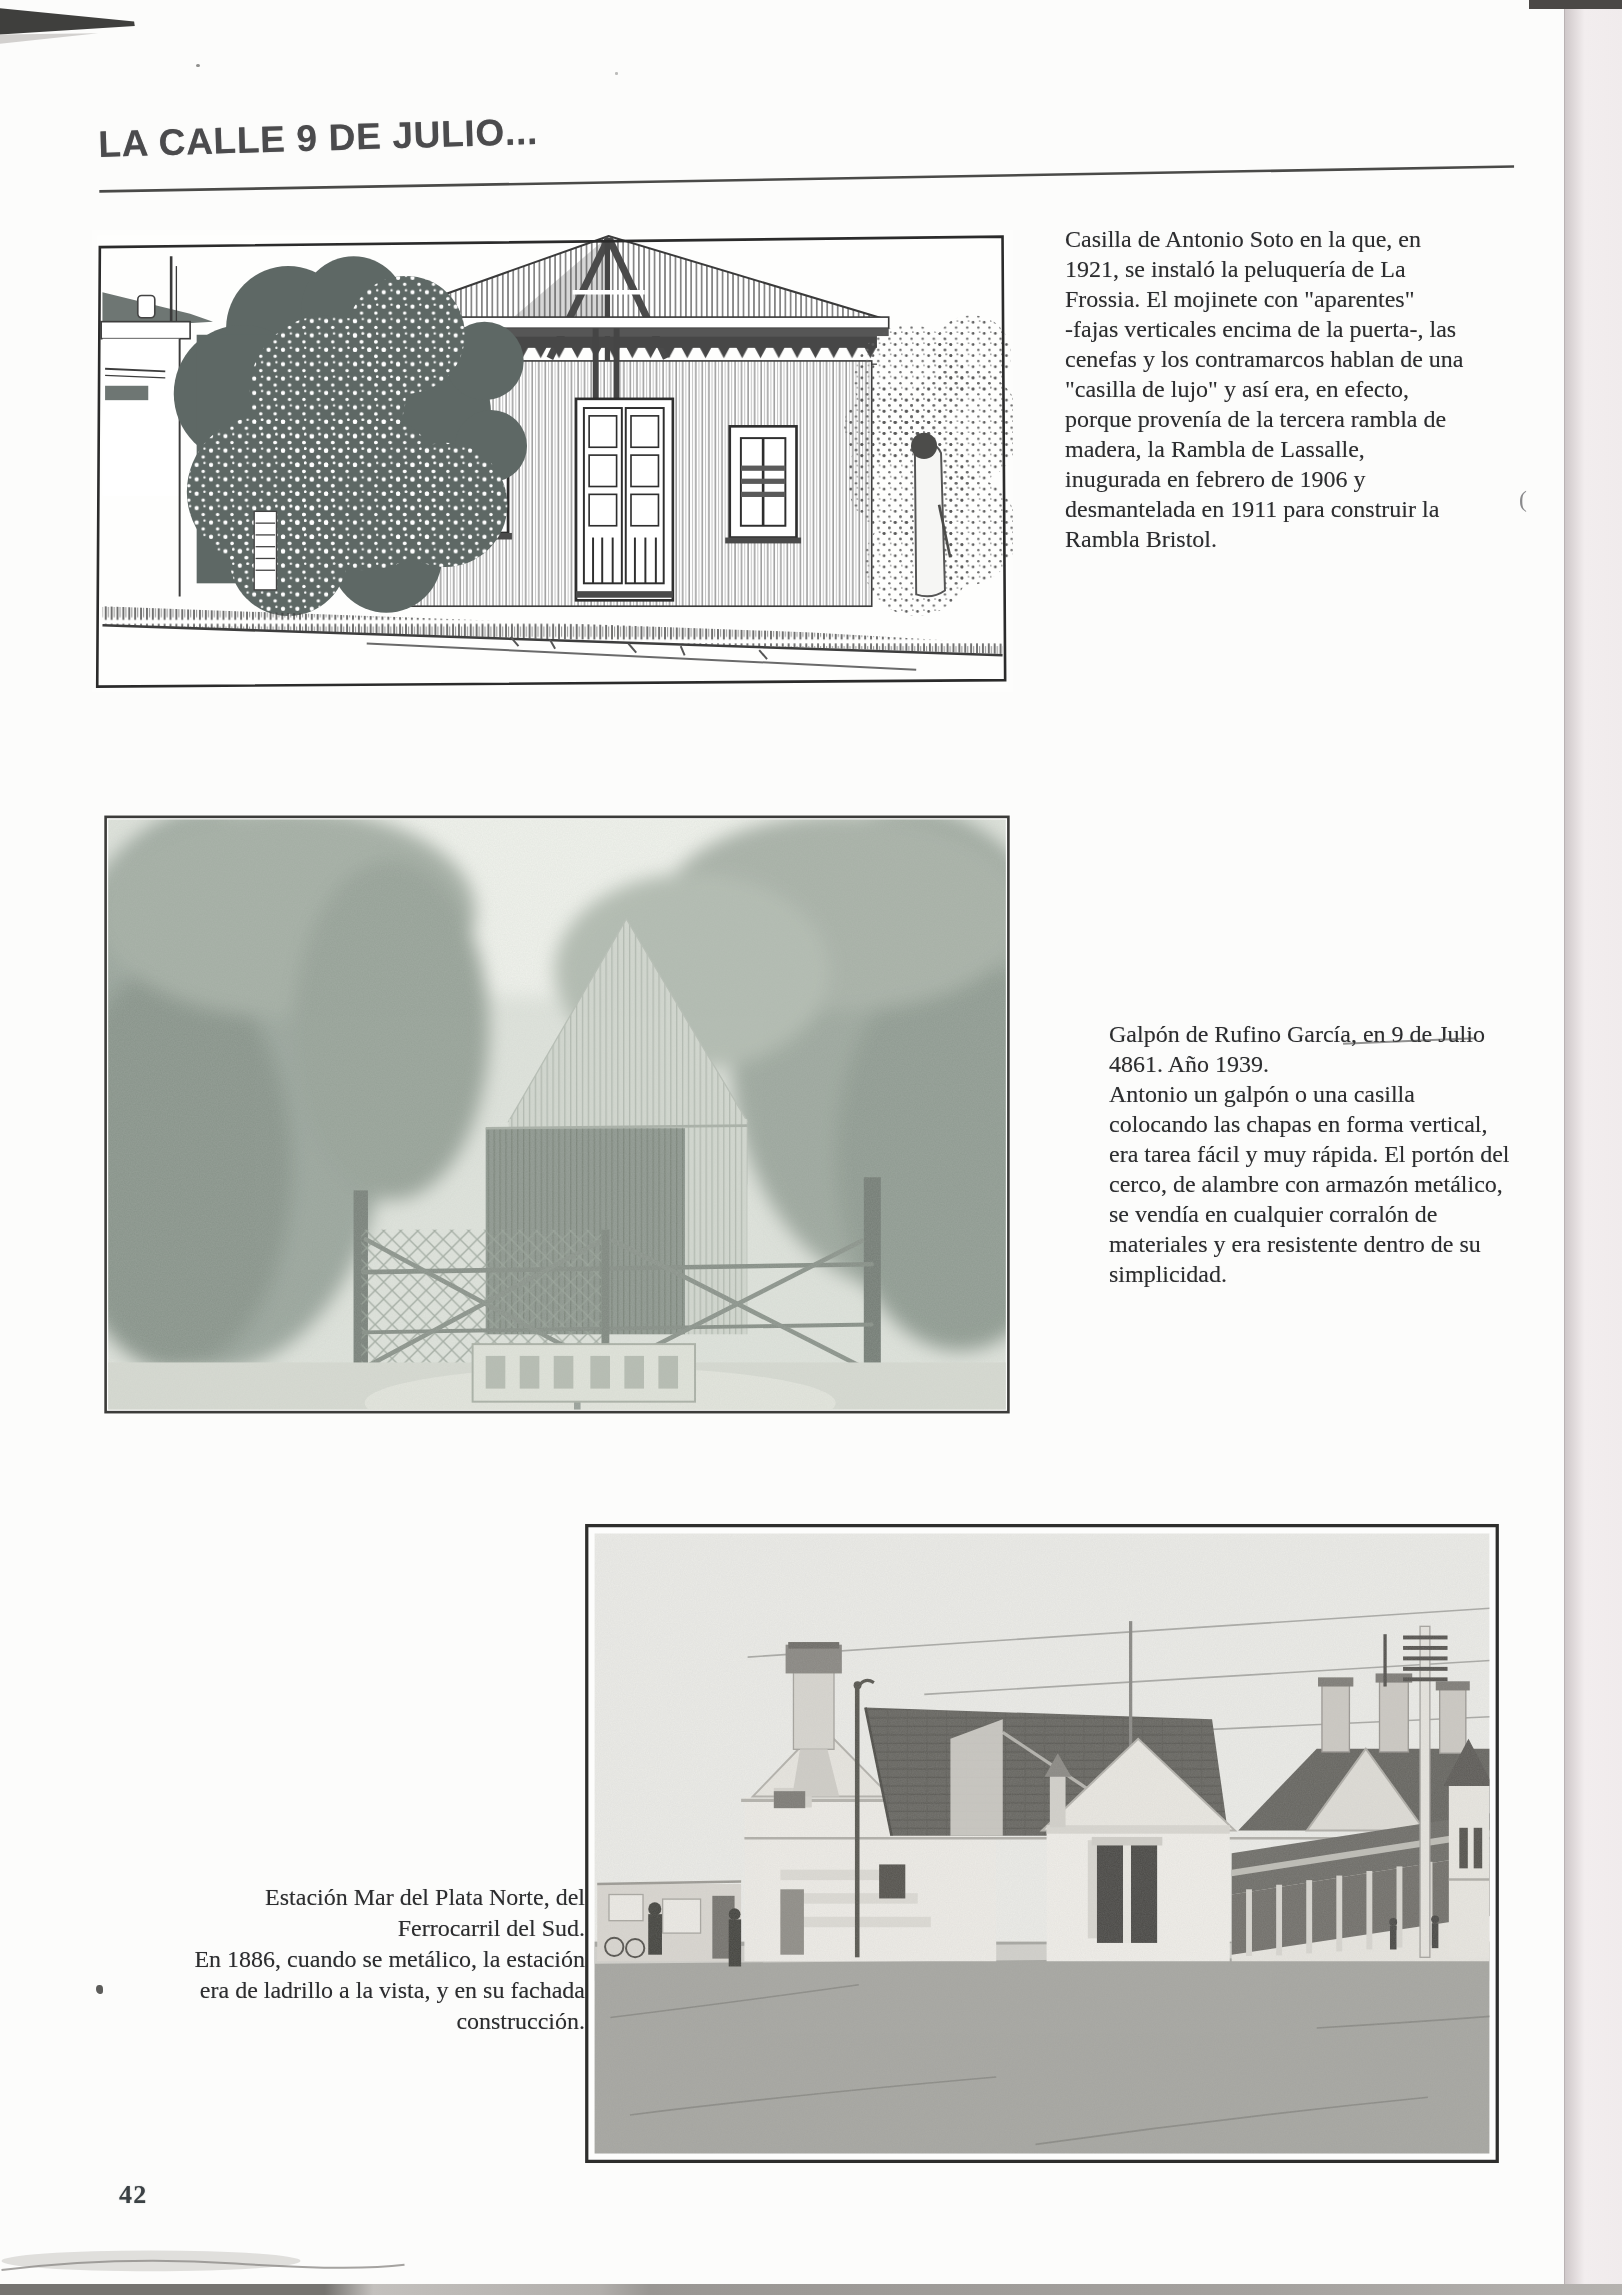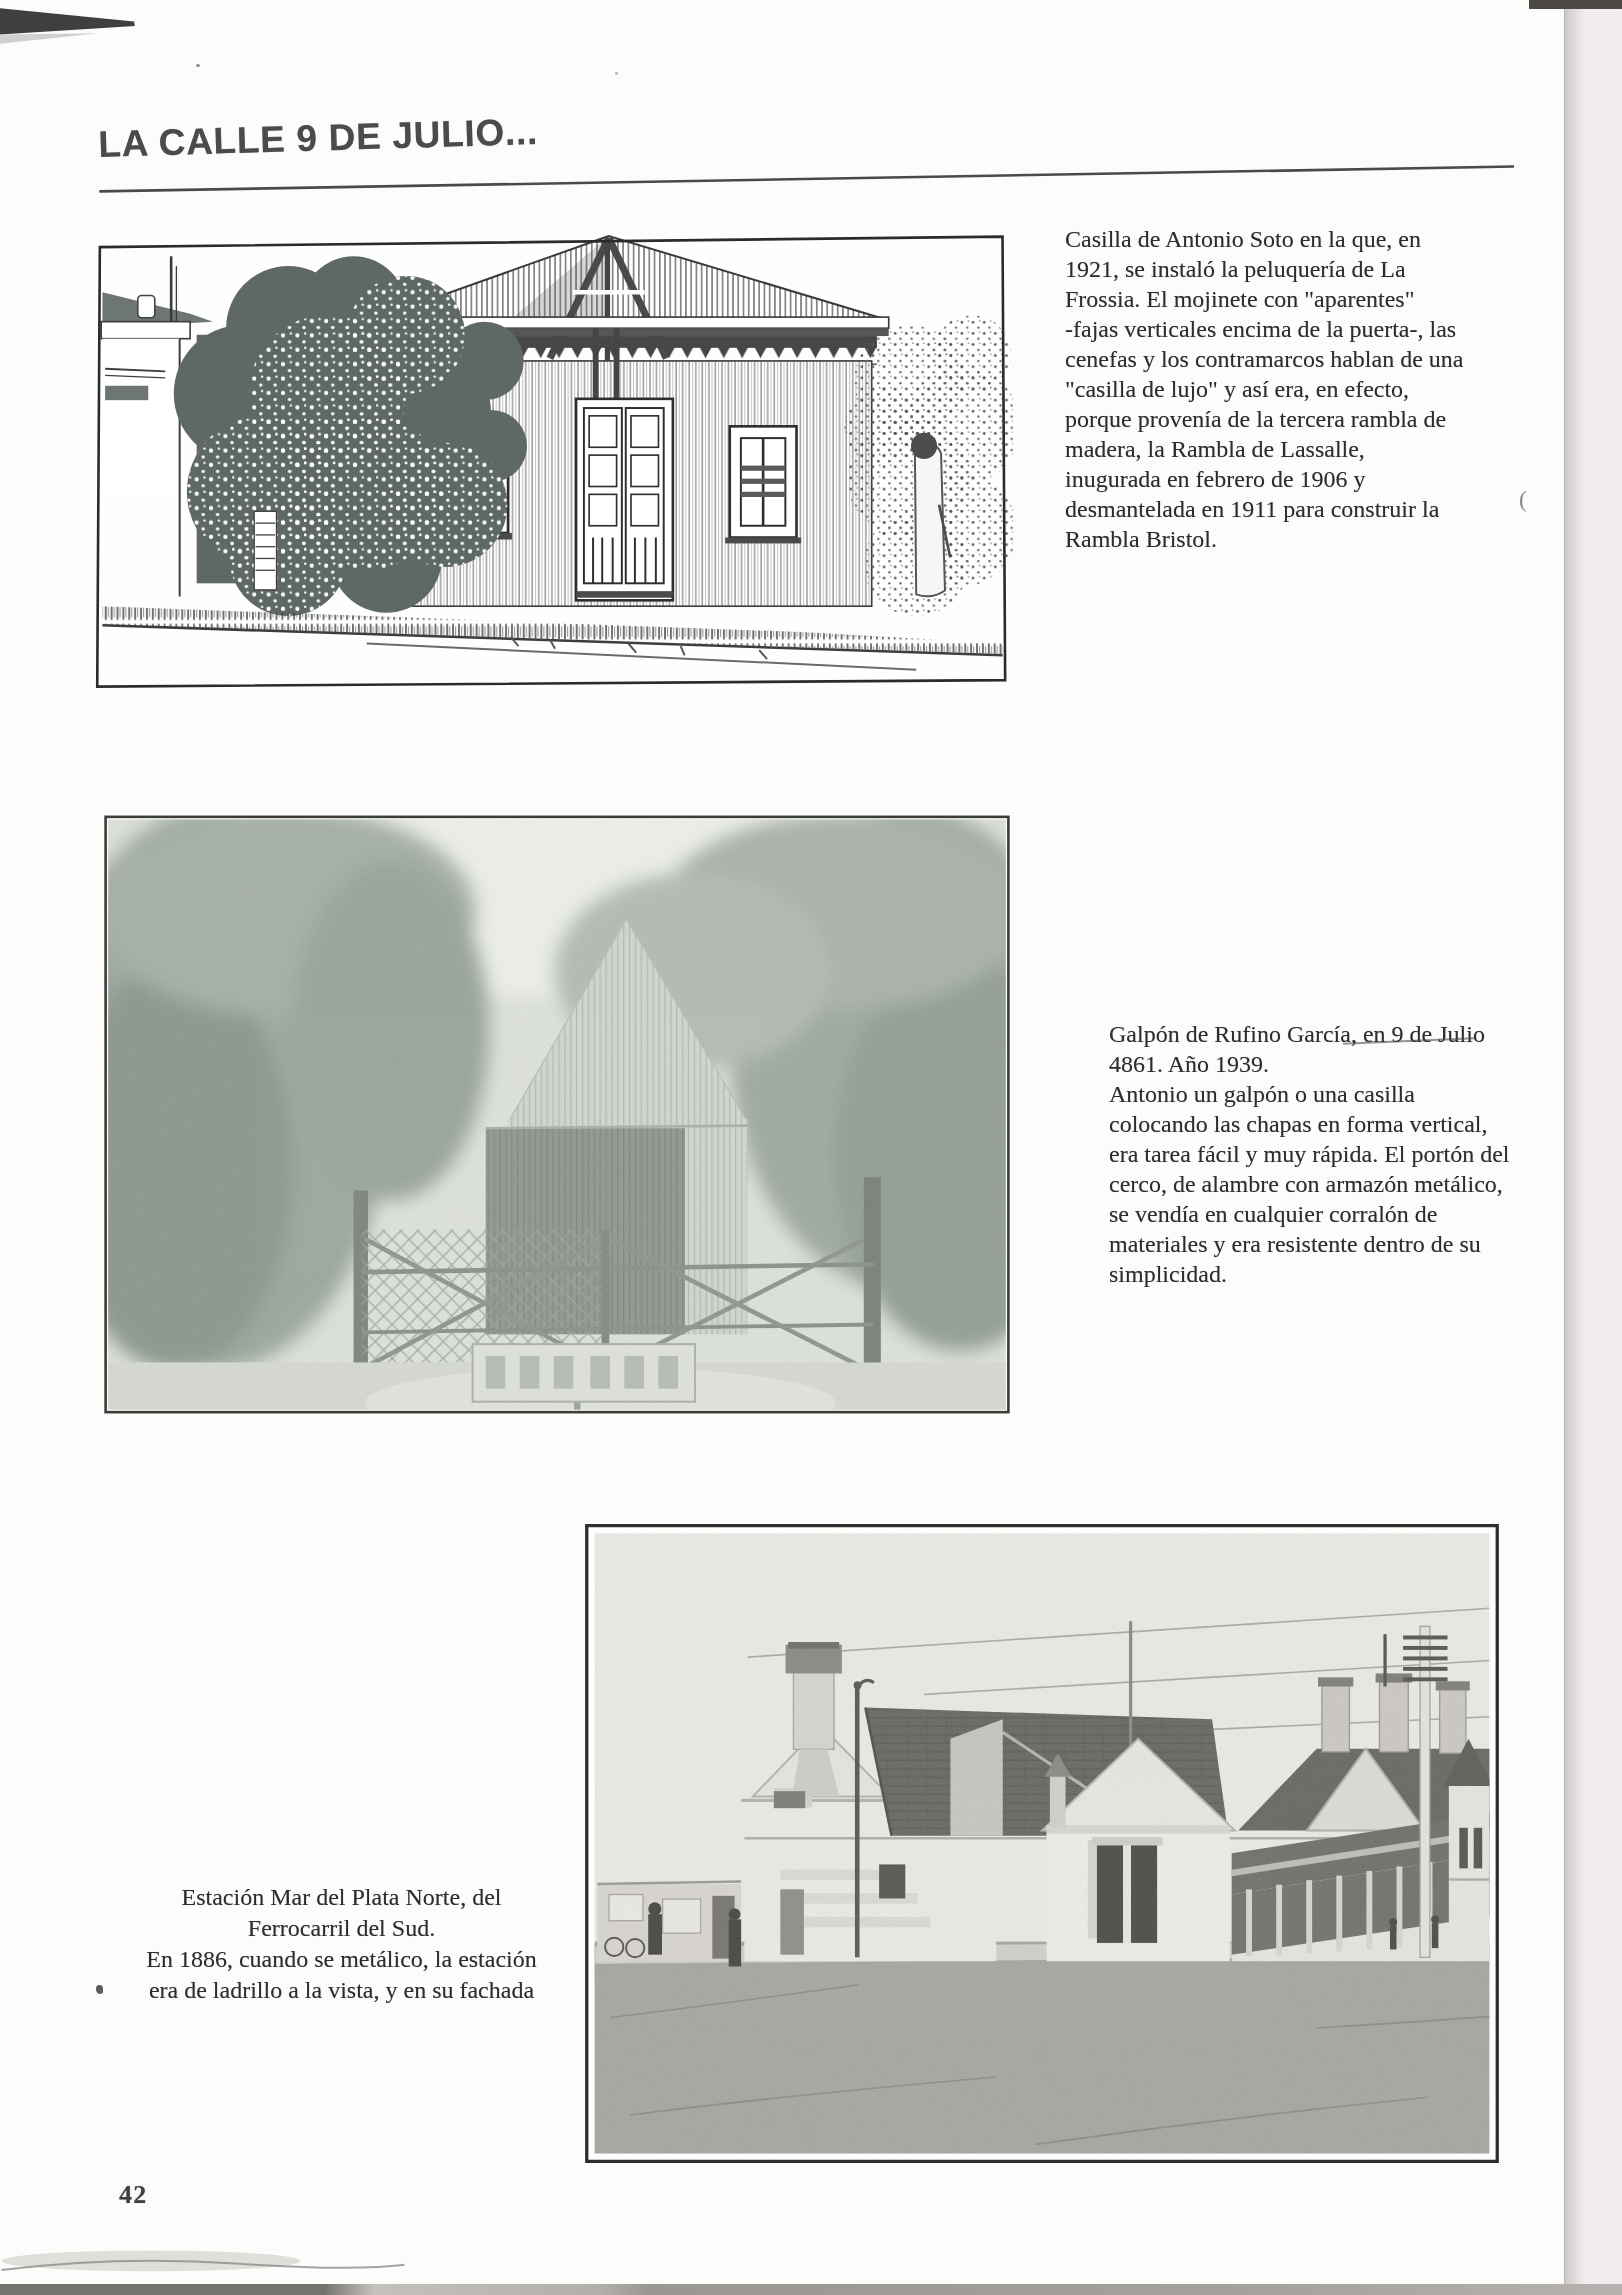--- a/index.html
+++ b/index.html
@@ -15,21 +15,21 @@
     font-family:"Liberation Sans","DejaVu Sans",sans-serif;
     font-weight:bold;font-size:37px;letter-spacing:0.7px;color:#4b4b4d;
     transform:rotate(-1.7deg);transform-origin:left bottom;
     text-shadow:0 0 0.7px rgba(60,60,60,.5);
     white-space:nowrap;
   }
   
   .caption{color:#2c2d2f;font-size:24px;line-height:30px;
     text-shadow:0 0 0.7px rgba(40,40,40,.35);}
   .cap-line{white-space:nowrap;}
-  #caption-estacion{text-align:center;}
+  #caption-estacion{text-align:right;}
   #caption-estacion .cap-line{white-space:nowrap;}
   
   .fig{background:#fdfdfc;}
   .fig svg{display:block;}
   
   #page-number{
     left:119px;top:2180px;font-weight:bold;font-size:26px;color:#3b4144;
     letter-spacing:1.3px;text-shadow:0 0 1.3px rgba(70,80,80,.4);
   }
   
@@ -520,20 +520,21 @@
   </g>
   <rect x="4" y="4" width="1392" height="972" fill="none" stroke="#2e2e2c" stroke-width="5"></rect>
 </svg>
 </div>
 
 <div class="abs caption" id="caption-estacion" style="left:98px;top:1882px;width:487px;line-height:31px;">
     <div class="cap-line">Estación Mar del Plata Norte, del</div>
     <div class="cap-line">Ferrocarril del Sud.</div>
     <div class="cap-line">En 1886, cuando se metálico, la estación</div>
     <div class="cap-line">era de ladrillo a la vista, y en su fachada</div>
+    <div class="cap-line">construcción.</div>
   </div>
 <div class="abs" id="bullet-mark"></div>
 
 <div class="abs" id="page-number">42</div>
 <svg class="abs" style="left:0;top:2231px;" width="419" height="52" viewBox="0 0 640 80">
   <ellipse cx="230" cy="46" rx="230" ry="16" fill="#c9c6c2" opacity="0.55"></ellipse>
   <path d="M0,60 Q180,38 360,50 T620,52" fill="none" stroke="#8e8c89" stroke-width="3" opacity="0.8"></path>
 </svg>
 
 <div class="abs" id="page-edge-strip"></div>

